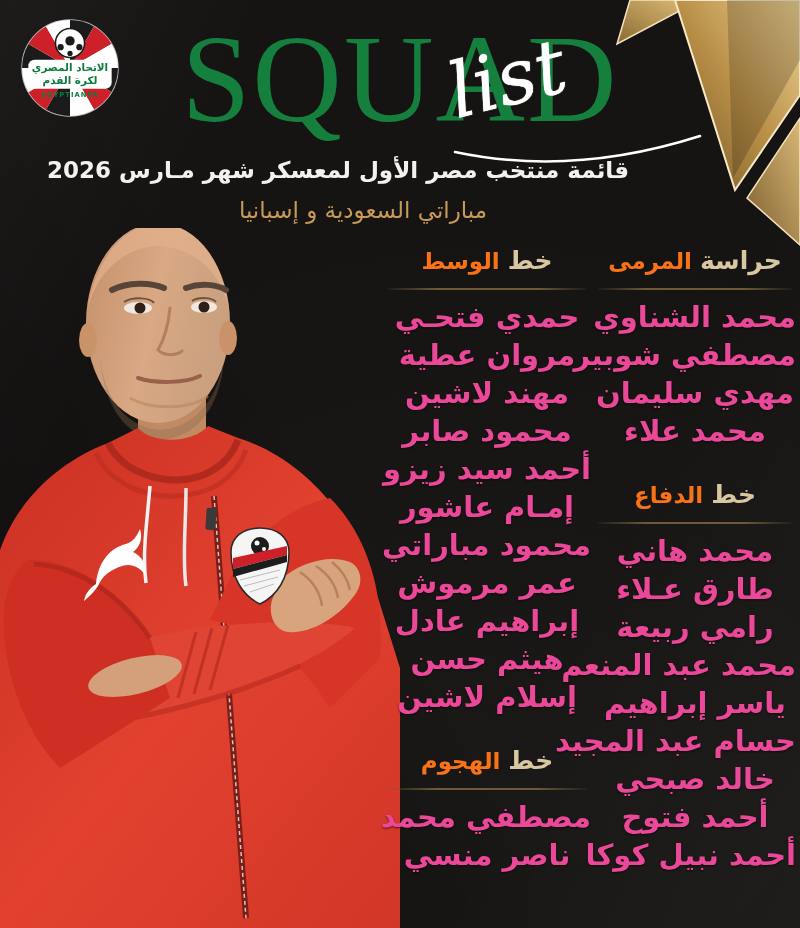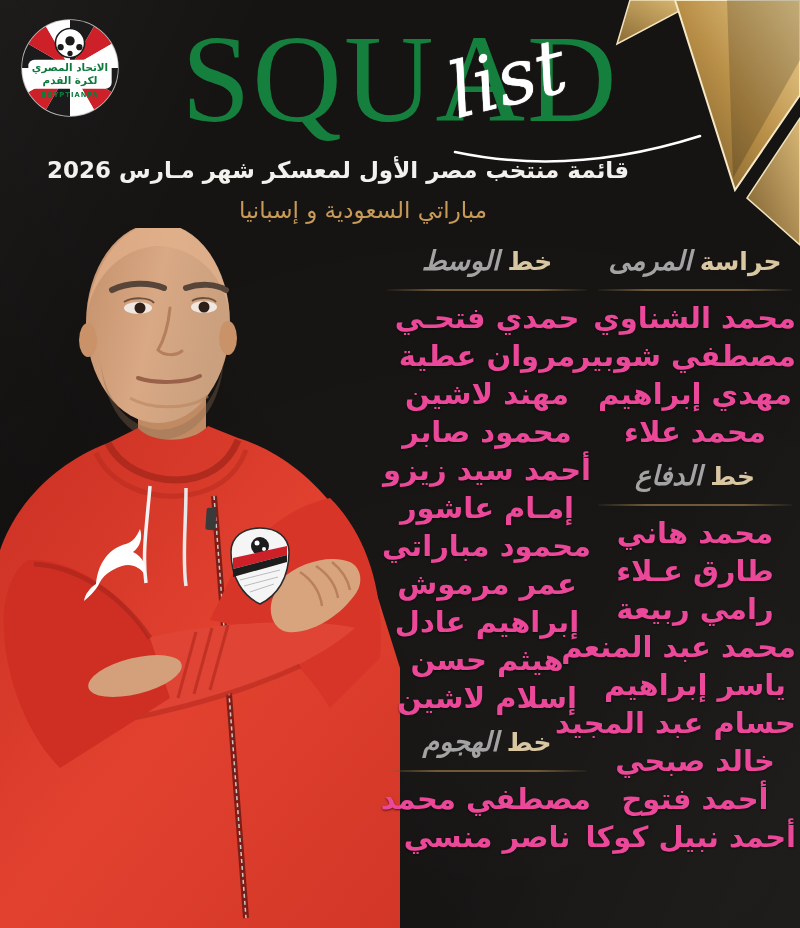--- a/index.html
+++ b/index.html
@@ -35,26 +35,26 @@
     direction:rtl;font-size:23px;font-weight:bold;color:#f3f1ee;
   }
   .subtitle2{
     position:absolute;left:0;top:197px;width:726px;text-align:center;
     direction:rtl;font-size:23px;font-weight:normal;color:#c89a58;
   }
   
   .col{position:absolute;top:244px;}
   .col-mid{left:383px;width:208px;}
   .col-right{left:594px;width:202px;}
-  .section + .section{margin-top:8px;}
+  .section + .section{margin-top:28px;}
   .sec-head{
     text-align:center;font-size:25px;line-height:34px;white-space:nowrap;
   }
   .sec-head .light{color:#d9c7a2;font-weight:700;}
-  .sec-head .bold{color:#a3a3a3;font-weight:bold;font-size:27px;font-style:italic;}
+  .sec-head .bold{color:#f97316;font-weight:bold;font-size:23px;}
   .divider{
     height:2px;margin:10px 4px 0 4px;
     background:linear-gradient(90deg,rgba(120,96,58,0.08),#6e5a38 25%,#6e5a38 75%,rgba(120,96,58,0.08));
   }
   .players{margin-top:8px;}
   .player{
     height:38px;line-height:38px;text-align:center;white-space:nowrap;
     font-size:29px;font-weight:bold;color:#ec4899;
     text-shadow:0 1px 2px rgba(0,0,0,.6);
   }
@@ -246,21 +246,21 @@
         </div>
       </div>
     </div>
   <div class="col col-right">
       <div class="section">
         <div class="sec-head" dir="rtl"><span class="light">حراسة</span> <span class="bold">المرمى</span></div>
         <div class="divider"></div>
         <div class="players">
           <div class="player" dir="rtl">محمد الشناوي</div>
           <div class="player" dir="rtl">مصطفي شوبير</div>
-          <div class="player" dir="rtl">مهدي إبراهيم</div>
+          <div class="player" dir="rtl">مهدي سليمان</div>
           <div class="player" dir="rtl">محمد علاء</div>
         </div>
       </div>
       <div class="section">
         <div class="sec-head" dir="rtl"><span class="light">خط</span> <span class="bold">الدفاع</span></div>
         <div class="divider"></div>
         <div class="players">
           <div class="player" dir="rtl">محمد هاني</div>
           <div class="player" dir="rtl">طارق عـلاء</div>
           <div class="player" dir="rtl">رامي ربيعة</div>

